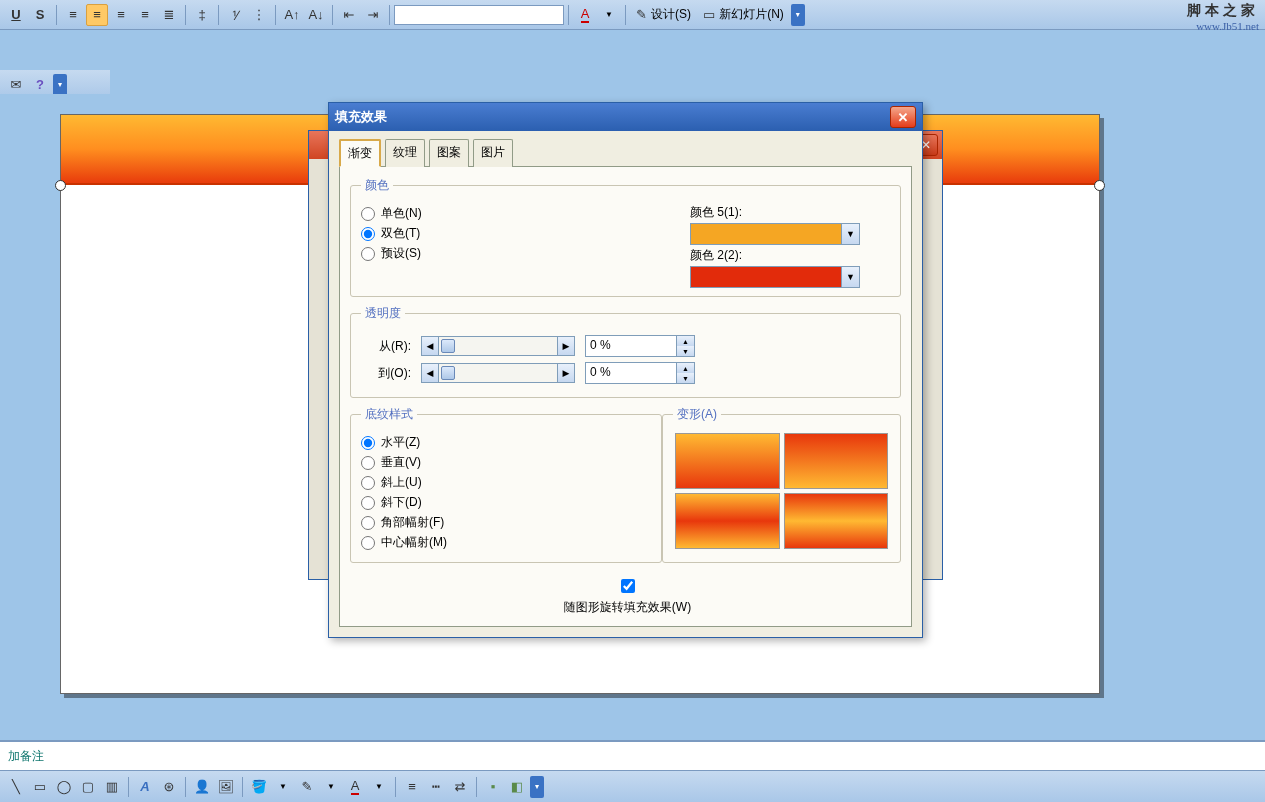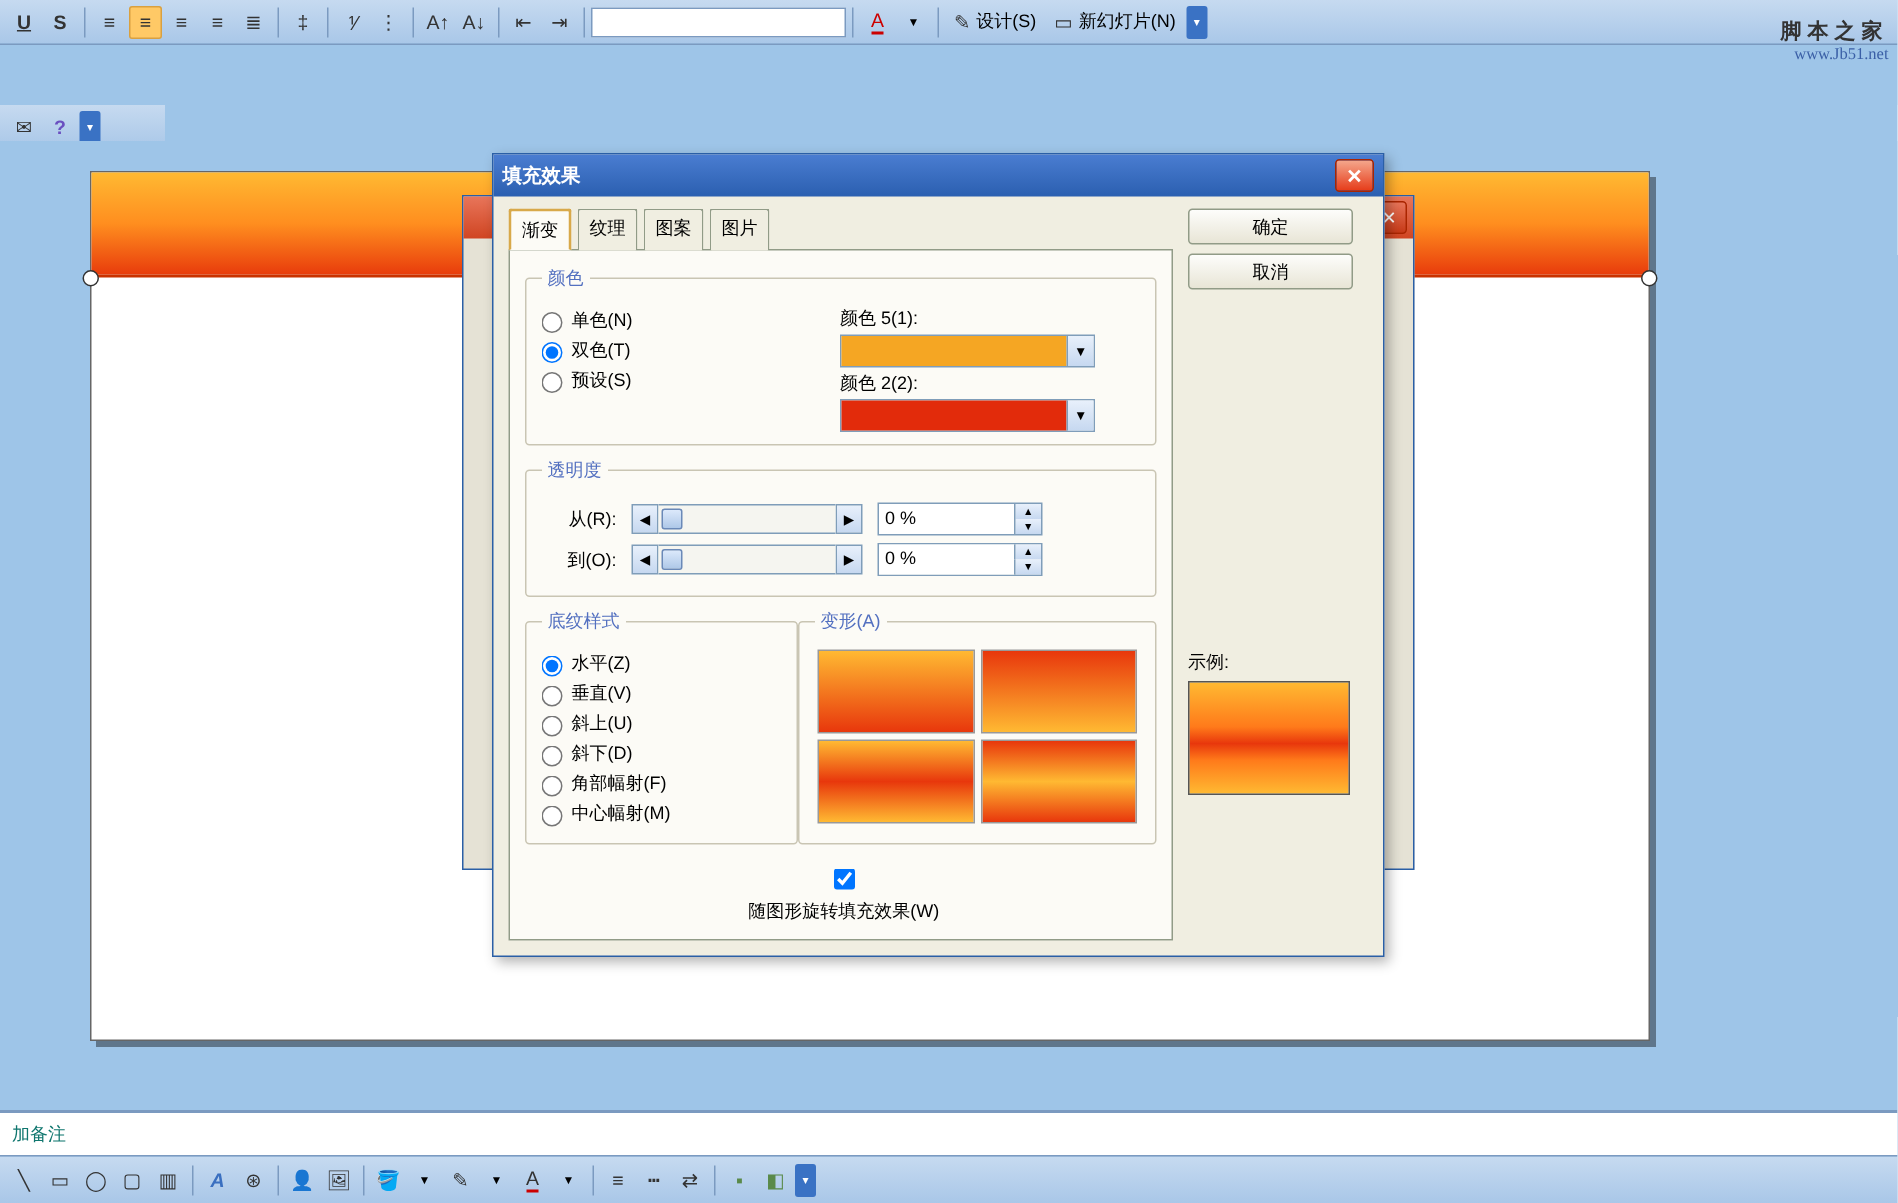--- a/index.html
+++ b/index.html
@@ -19,41 +19,41 @@
 
 .slide-area { position: absolute; top: 94px; left: 0; right: 0; bottom: 62px; background: #9ec5e8; }
 .slide-wrapper { position: absolute; left: 60px; top: 20px; width: 1040px; height: 580px; }
 .slide { width: 100%; height: 100%; background: white; border: 1px solid #666; box-shadow: 4px 4px 0 rgba(0,0,0,0.4); position: relative; }
 .slide-header { height: 70px; background: linear-gradient(#ffb932, #ff8e1f 50%, #e83c0c); border-bottom: 2px solid #c93200; }
 .slide-handle { position: absolute; width: 11px; height: 11px; background: white; border: 1px solid #333; border-radius: 50%; }
 .slide-handle.l { left: -6px; top: 65px; }
 .slide-handle.r { right: -6px; top: 65px; }
 
 
-.watermark { position: absolute; top: 12px; right: 6px; text-align: right; font-family: SimSun; color: #333; z-index: 0; }
+.watermark { position: absolute; top: 2px; right: 6px; text-align: right; font-family: SimSun; color: #333; z-index: 0; }
 .watermark-title { font-size: 14px; font-weight: bold; letter-spacing: 4px; }
 .watermark-url { font-size: 11px; color: #3a5fa6; }
 
 
 .dialog { position: absolute; left: 328px; top: 102px; width: 595px; background: #f0eee1; border: 1px solid #2a5fa6; box-shadow: 3px 3px 8px rgba(0,0,0,0.3); z-index: 100; }
 .dlg-title { background: linear-gradient(#4a7dd1, #2b5fb0); height: 28px; display: flex; align-items: center; padding: 0 6px; color: white; font-size: 13px; font-weight: bold; }
 .dlg-close { margin-left: auto; width: 26px; height: 22px; background: linear-gradient(#f4a78c, #e63c1a); border: 1px solid #aa2500; border-radius: 3px; display: flex; align-items: center; justify-content: center; color: white; font-weight: bold; cursor: pointer; }
 .dlg-body { padding: 8px 10px 10px 10px; display: flex; gap: 10px; }
 .dlg-main { flex: 1; }
 .dlg-side { width: 120px; }
 
 .tabs { display: flex; gap: 4px; margin-bottom: -1px; }
 .tab { padding: 4px 7px; background: #f0eee1; border: 1px solid #919b87; border-bottom: none; border-radius: 2px 2px 0 0; cursor: pointer; }
 .tab.active { background: #fcfbf6; border: 2px solid #d8a94a; border-bottom: 1px solid #fcfbf6; position: relative; z-index: 2; }
 .tab-content { background: #fcfbf6; border: 1px solid #919b87; padding: 10px; }
 
 fieldset { border: 1px solid #c9c5b3; border-radius: 3px; padding: 8px 10px; margin-bottom: 8px; }
 legend { color: #5370c0; font-size: 12px; padding: 0 4px; }
 
-.radio-row { display: flex; align-items: flex-end; margin: 3px 0; gap: 6px; }
+.radio-row { display: flex; align-items: center; margin: 3px 0; gap: 6px; }
 .radio-row input[type="radio"] { width: 14px; height: 14px; }
 
 .color-section { display: flex; gap: 20px; }
 .color-left { flex: 1; }
 .color-right { width: 200px; }
 .color-label { margin-bottom: 2px; margin-top: 2px; }
 .color-dropdown { display: flex; width: 170px; height: 22px; border: 1px solid #7f9db9; }
 .color-swatch { flex: 1; }
 .color-arrow { width: 18px; background: linear-gradient(#e8f0fb, #c6d8f0); border-left: 1px solid #7f9db9; display: flex; align-items: center; justify-content: center; font-size: 9px; }
 
@@ -329,26 +329,20 @@
           </fieldset>
         </div>
 
         <div class="checkbox-row">
           <input type="checkbox" checked="" style="">
           <span>随图形旋转填充效果(W)</span>
         </div>
       </div>
     </div>
 
-    <div class="dlg-side">
-      <div class="dlg-btn">确定</div>
-      <div class="dlg-btn">取消</div>
-      <div class="sample-label">示例:</div>
-      <div class="sample-box"></div>
-    </div>
   </div>
 </div>
 
 <div class="notes-area">
   <span>加备注</span>
 </div>
 
 <div class="bottom-toolbar">
   <span class="tb-btn">
       <span class="tb-icon">╲</span>

